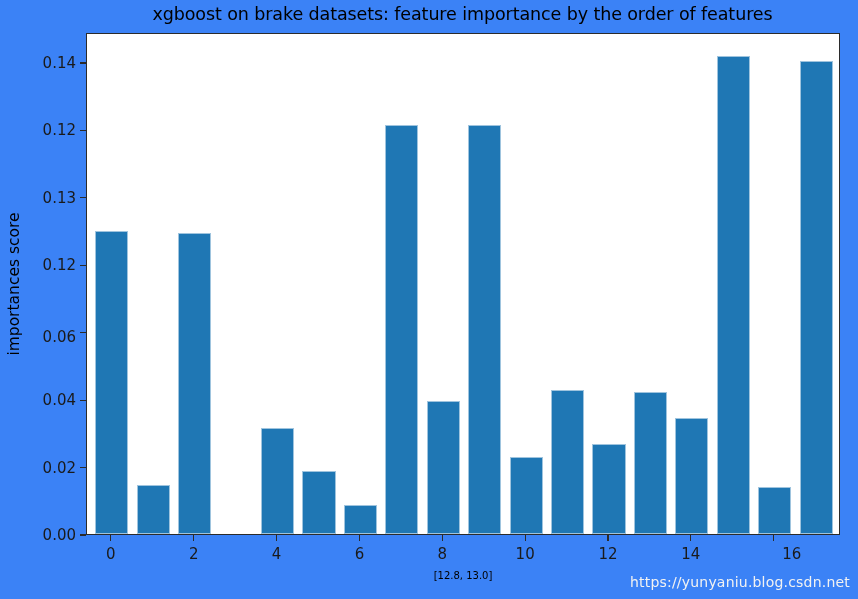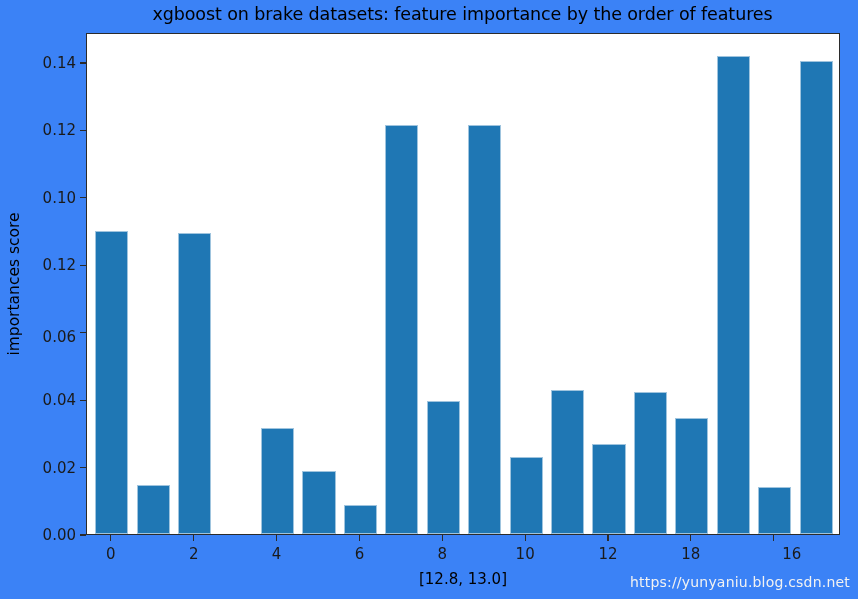--- a/index.html
+++ b/index.html
@@ -111,21 +111,21 @@
     transform: translate(-50%, -50%) rotate(-90deg);
     transform-origin: center center;
     margin-left: 14px;
   }
   #xlabel {
     position: absolute;
     left: 86px;
     top: 570px;
     width: 754px;
     text-align: center;
-    font-size: 15px;
+    font-size: 10px;
     color: #000000;
     white-space: nowrap;
   }
 
   
   #watermark {
     position: absolute;
     right: 8px;
     top: 574px;
     font-size: 14px;
@@ -147,21 +147,21 @@
       <div class="ytick-label" style="top: 535px;">0.00</div>
       <div class="ytick-mark" style="top: 466.972px;"></div>
       <div class="ytick-label" style="top: 467.572px; text-align: right;">0.02</div>
       <div class="ytick-mark" style="top: 399.544px;"></div>
       <div class="ytick-label" style="top: 400.144px;">0.04</div>
       <div class="ytick-mark" style="top: 332.117px;"></div>
       <div class="ytick-label" style="top: 337px;">0.06</div>
       <div class="ytick-mark" style="top: 264.689px;"></div>
       <div class="ytick-label" style="top: 265.289px;">0.12</div>
       <div class="ytick-mark" style="top: 197.261px;"></div>
-      <div class="ytick-label" style="top: 197.861px;">0.10</div>
+      <div class="ytick-label" style="top: 197.861px;">0.13</div>
       <div class="ytick-mark" style="top: 129.833px;"></div>
       <div class="ytick-label" style="top: 130.433px;">0.12</div>
       <div class="ytick-mark" style="top: 62.4054px;"></div>
       <div class="ytick-label" style="top: 63.0054px;">0.14</div>
     </div>
   <div id="x-axis-group">
       <div class="xtick-mark" style="left: 110.257px;"></div>
       <div class="xtick-label" style="left: 110.857px;">0</div>
       <div class="xtick-mark" style="left: 193.114px;"></div>
       <div class="xtick-label" style="left: 193.714px;">2</div>
@@ -169,21 +169,21 @@
       <div class="xtick-label" style="left: 276.571px;">4</div>
       <div class="xtick-mark" style="left: 358.829px;"></div>
       <div class="xtick-label" style="left: 359.429px;">6</div>
       <div class="xtick-mark" style="left: 441.686px;"></div>
       <div class="xtick-label" style="left: 442.286px;">8</div>
       <div class="xtick-mark" style="left: 524.543px;"></div>
       <div class="xtick-label" style="left: 525.143px;">10</div>
       <div class="xtick-mark" style="left: 607.4px;"></div>
       <div class="xtick-label" style="left: 608px; text-align: center;">12</div>
       <div class="xtick-mark" style="left: 690.257px;"></div>
-      <div class="xtick-label" style="left: 690.857px;">18</div>
+      <div class="xtick-label" style="left: 690.857px;">14</div>
       <div class="xtick-mark" style="left: 773.114px;"></div>
       <div class="xtick-label" style="left: 773.714px; margin-left: 18px;">16</div>
     </div>
 
   <div id="plot-area">
     <div id="bars-layer">
         <div class="bar" style="left: 8.28571px; width: 33.1429px; height: 303.425px; background: rgb(31, 119, 180); border-color: rgb(159, 196, 222);"></div>
         <div class="bar" style="left: 49.7143px; width: 33.1429px; height: 48.8852px; background: rgb(31, 119, 180); border-color: rgb(159, 196, 222);"></div>
         <div class="bar" style="left: 91.1429px; width: 33.1429px; height: 301.065px; background: rgb(31, 119, 180); border-color: rgb(159, 196, 222);"></div>
         <div class="bar" style="left: 174px; width: 33.1429px; height: 106.199px; background: rgb(31, 119, 180); border-color: rgb(159, 196, 222);"></div>

